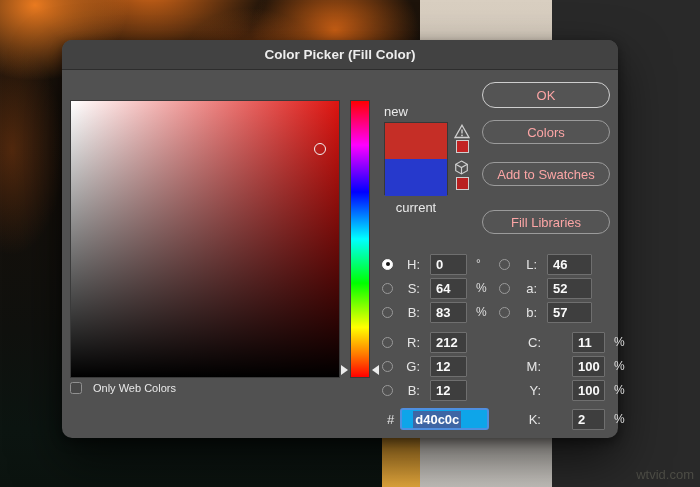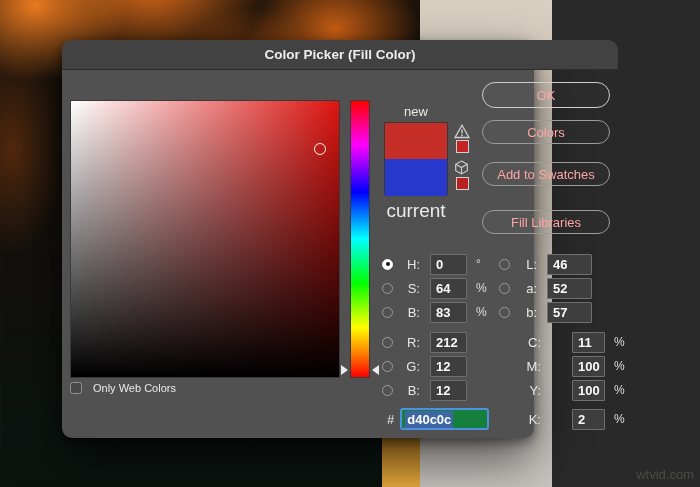--- a/index.html
+++ b/index.html
@@ -19,21 +19,21 @@
       linear-gradient(180deg, #1d130a 0%, #15100b 40%, #10110e 68%, #0c1511 88%, #0b130f 100%);
   }
   .bg-paper { position:absolute; left:420px; top:0; width:132px; height:487px;
     background:linear-gradient(180deg, #d9cfc1 0%, #cdc3b5 38%, #d4cfc8 72%, #c9c6c1 100%); }
   .bg-right { position:absolute; left:552px; top:0; width:148px; height:487px; background:#292929; }
   .bg-gold  { position:absolute; left:382px; top:400px; width:38px; height:87px;
     background:linear-gradient(180deg,#9c6a1e 0%, #cf922c 55%, #e8ab3e 100%); }
   .watermark { position:absolute; right:6px; bottom:5px; color:#4c4c45; font-size:13px; }
 
   
-  .dialog { position:absolute; left:62px; top:40px; width:472px; height:398px;
+  .dialog { position:absolute; left:62px; top:40px; width:556px; height:398px;
     background:#515151; border-radius:10px;
     box-shadow:0 22px 50px rgba(0,0,0,.6), 0 4px 12px rgba(0,0,0,.45); }
   .titlebar { position:absolute; left:0; top:0; width:556px; height:30px; background:#424242;
     border-bottom:1px solid #2d2d2d; border-radius:10px 10px 0 0;
     display:flex; align-items:center; justify-content:center; }
   .title { color:#ededed; font-size:13.5px; font-weight:bold; }
 
   
   .sv-field { position:absolute; left:8px; top:60px; width:270px; height:278px;
     border:1px solid #3a3a3a;
@@ -44,22 +44,22 @@
     border:1.5px solid #f2f2f2; border-radius:50%; }
   .hue-slider { position:absolute; left:288px; top:60px; width:20px; height:278px; border:1px solid #3a3a3a;
     background:linear-gradient(180deg,#ff0000 0%,#ff00ff 16%,#0000ff 33%,#00ffff 50%,
       #00ff00 66%,#ffff00 82%,#ff7700 92%,#ff0000 100%); }
   .hue-arrow-l { position:absolute; left:279px; top:325px; width:0; height:0;
     border-top:5px solid transparent; border-bottom:5px solid transparent; border-left:7px solid #ececec; }
   .hue-arrow-r { position:absolute; left:310px; top:325px; width:0; height:0;
     border-top:5px solid transparent; border-bottom:5px solid transparent; border-right:7px solid #ececec; }
 
   
-  .lbl-new     { position:absolute; left:322px; top:64px;  width:64px; text-align:center; color:#eaeaea; font-size:13px; }
-  .lbl-current { position:absolute; left:314px; top:160px; width:80px; text-align:center; color:#eaeaea; font-size:19px; }
+  .lbl-new     { position:absolute; left:322px; top:64px;  width:64px; text-align:left; color:#eaeaea; font-size:13px; }
+  .lbl-current { position:absolute; left:314px; top:160px; width:80px; text-align:center; color:#eaeaea; font-size:13px; }
   .swatch-stack { position:absolute; left:322px; top:82px; width:64px; height:73px; border:1px solid #383838; }
   .swatch-new { width:100%; height:36px; background:#c52e26; }
   .swatch-current { width:100%; height:37px; background:#2639cc; }
   .warn-icon { position:absolute; left:392px; top:84px; }
   .cube-icon { position:absolute; left:392px; top:120px; }
   .mini-swatch { position:absolute; width:13px; height:13px; border:1px solid #cfcfcf; }
   .ms1 { left:394px; top:100px; background:#c32323; }
   .ms2 { left:394px; top:137px; background:#b92020; }
 
   
@@ -82,22 +82,22 @@
   .flabel.wide { width:42px; margin-right:6px; }
   .numbox { width:37px; height:21px; background:#3e3e3e; border:1px solid #6f6f6f; border-radius:1px;
     color:#fafafa; font-size:13px; font-weight:bold; display:flex; align-items:center; padding-left:5px; flex:none; }
   .numbox.lab  { width:45px; }
   .numbox.cmyk { width:33px;margin-left:25px; }
   .unit { color:#dedede; font-size:12px; margin-left:9px; }
 
   
   .hex-row { position:absolute; left:325px; top:367px; display:flex; align-items:center; height:24px; }
   .hex-hash { color:#e6e6e6; font-size:13px; margin-right:6px; }
-  .hex-box { width:89px; height:22px; background:#15803d; border:2px solid #4f8fe0; border-radius:3px;
-    display:flex; align-items:center; padding-left:3px; }
+  .hex-box { width:89px; height:22px; background:#0ea5e9; border:2px solid #4f8fe0; border-radius:3px;
+    display:flex; align-items:center; padding-left:11px; }
   .hex-sel { background:#3e66a4; color:#ffffff; font-size:13px; font-weight:bold; padding:1px 2px; }
 
   
   .cb-row { position:absolute; left:8px; top:338px; display:flex; align-items:center; height:20px; }
   .checkbox { width:12px; height:12px; border:1px solid #909090; background:#484848;
     border-radius:2.5px; margin-right:11px; flex:none; }
   .cb-label { color:#e9e9e9; font-size:11px; }
 </style>
 </head>
 <body>

